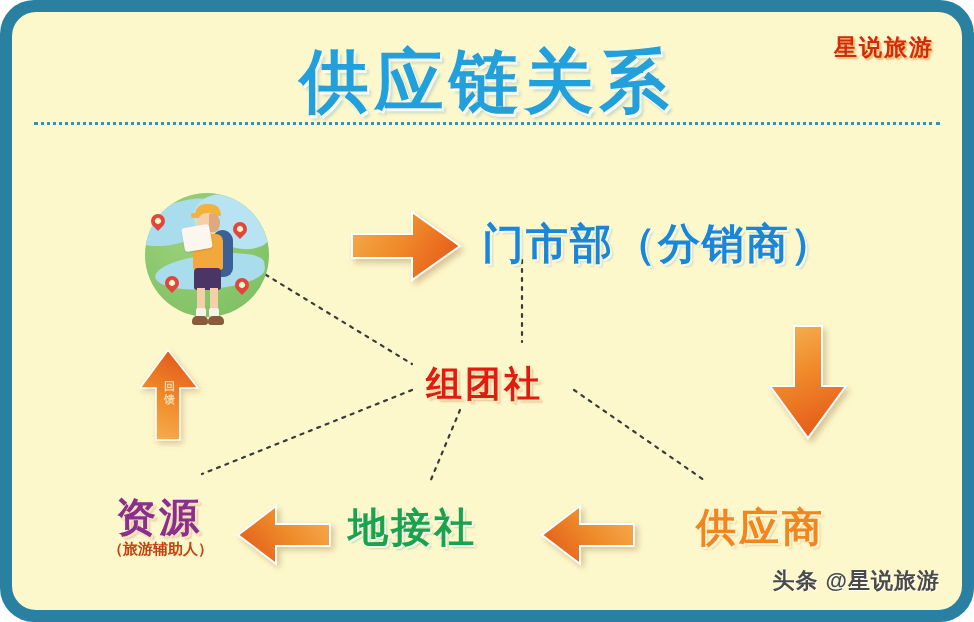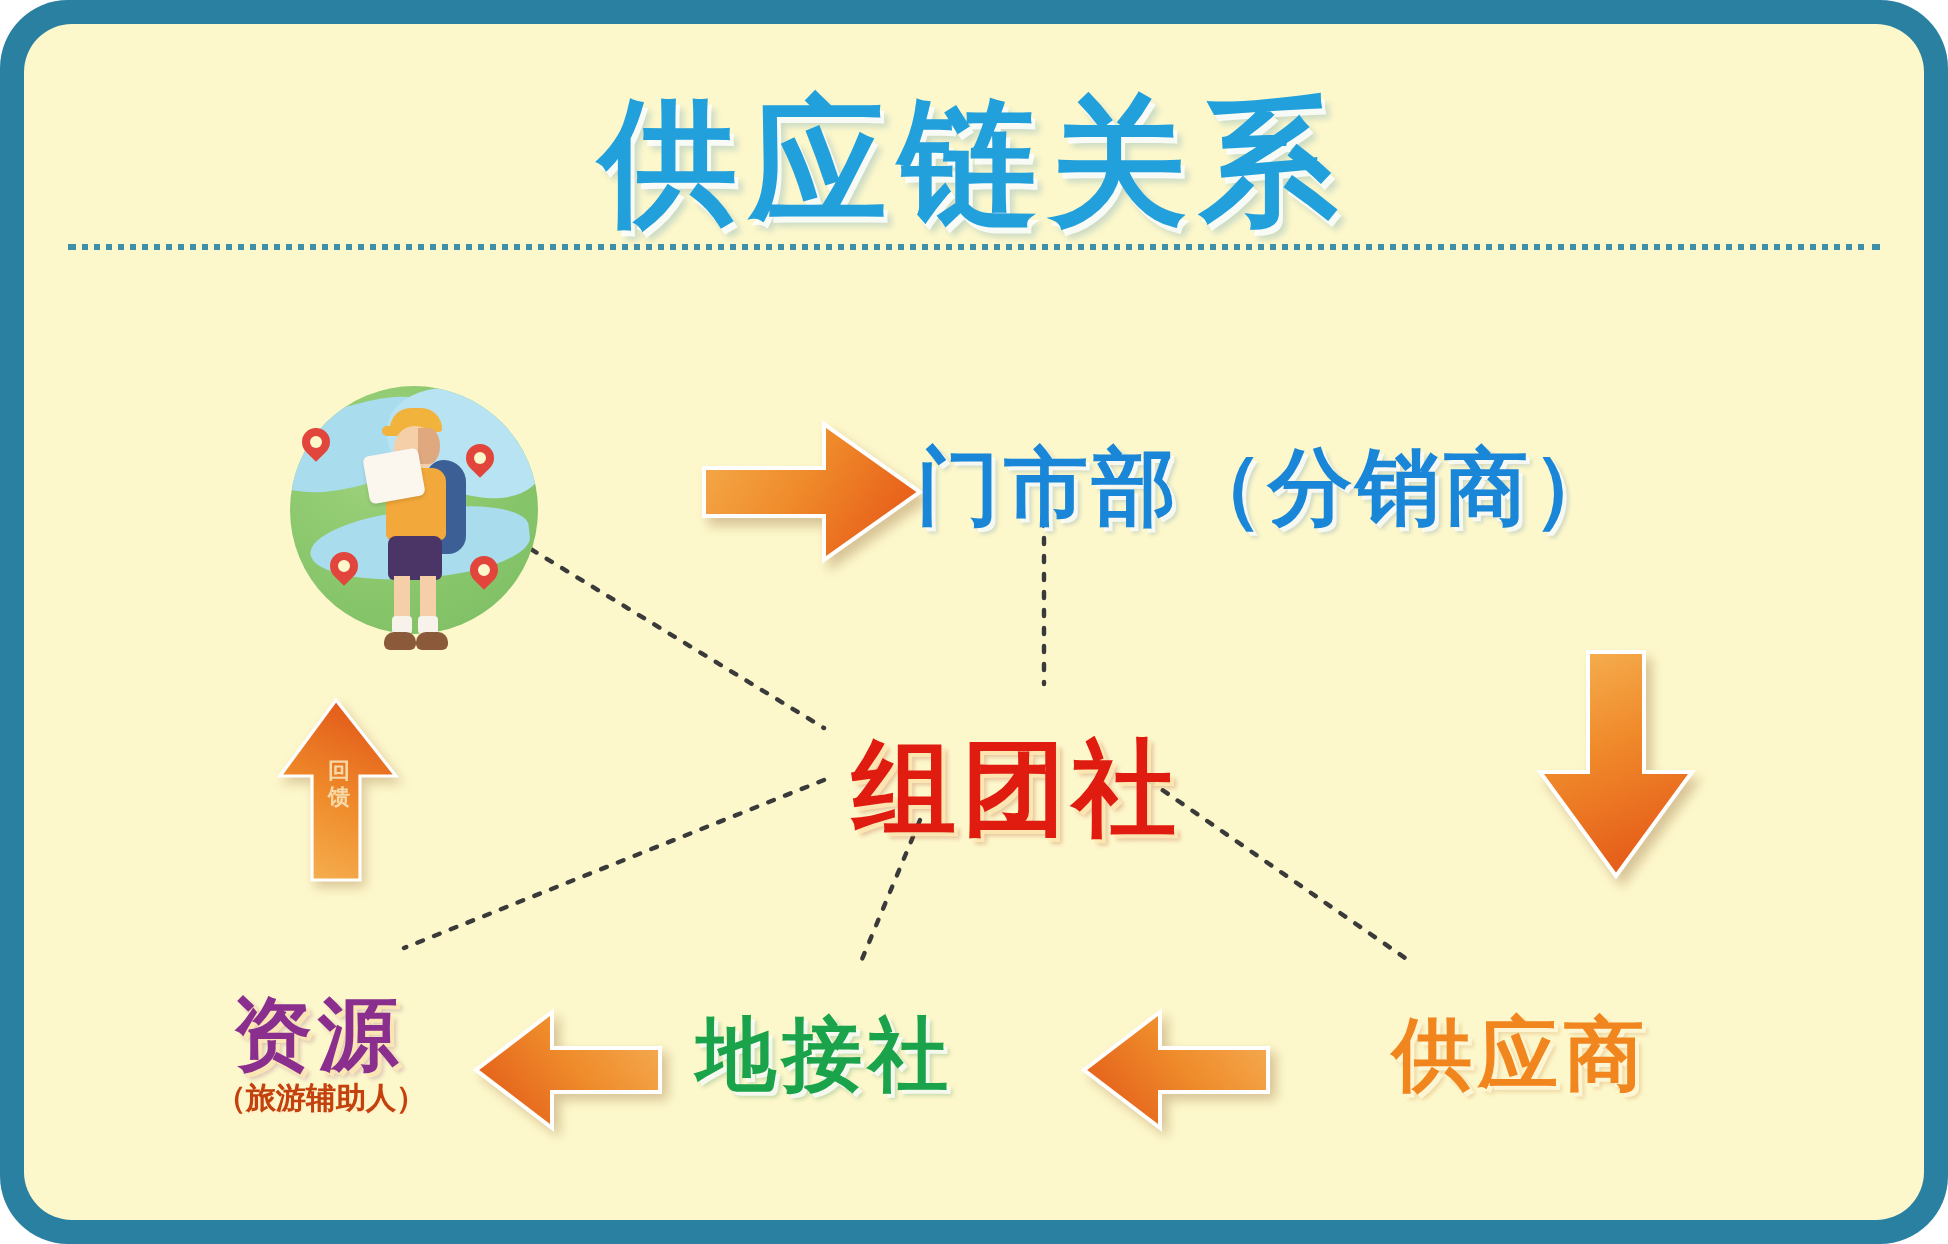--- a/index.html
+++ b/index.html
@@ -112,27 +112,27 @@
   .tv-shorts{ position:absolute; left: 13px; top: 64px; width: 27px; height: 22px; background:#4a3566; border-radius: 4px 4px 3px 3px; }
   .tv-legL  { position:absolute; left: 16px; top: 84px; width: 8px;  height: 28px; background:#f5cfa8; }
   .tv-legR  { position:absolute; left: 29px; top: 84px; width: 8px;  height: 28px; background:#f5cfa8; }
   .tv-sockL { position:absolute; left: 15px; top: 104px; width: 10px; height: 9px; background:#f7f3ea; border-radius:2px; }
   .tv-sockR { position:absolute; left: 28px; top: 104px; width: 10px; height: 9px; background:#f7f3ea; border-radius:2px; }
   .tv-shoeL { position:absolute; left: 11px; top: 112px; width: 16px; height: 9px; background:#8b5a3a; border-radius: 5px 5px 3px 3px; }
   .tv-shoeR { position:absolute; left: 27px; top: 112px; width: 16px; height: 9px; background:#8b5a3a; border-radius: 5px 5px 3px 3px; }
   
   .node-label { position: absolute; font-weight: bold; white-space: nowrap; }
   .node-retail {
-    left: 446px; top: 204px;
+    left: 470px; top: 204px;
     font-size: 42px; color: #1a86d8; letter-spacing: 2px;
     text-shadow: 2px 2px 0 rgba(255,255,255,.8), 3px 3px 2px rgba(20,90,150,.2);
   }
   .node-organizer {
     left: 414px; top: 348px;
-    font-size: 52px; color: #e01b10; letter-spacing: 3px;
+    font-size: 36px; color: #e01b10; letter-spacing: 3px;
     text-shadow: 2px 2px 0 rgba(255,235,180,.85), 3px 3px 2px rgba(160,30,10,.25);
   }
   .node-resource {
     left: 104px; top: 478px;
     font-size: 40px; color: #8b2f8e; letter-spacing: 3px;
     text-shadow: 2px 2px 0 rgba(255,235,180,.85), 3px 3px 2px rgba(100,20,100,.22);
   }
   .node-resource-sub {
     position: absolute;
     left: 96px; top: 528px;
@@ -176,20 +176,21 @@
     letter-spacing: 1px;
     text-shadow: 1px 1px 0 rgba(255,255,255,.9);
   }
 </style>
 </head>
 <body>
 
 <div id="infographic">
   <div class="frame-inner">
 
+    <div class="brand-logo">星说旅游</div>
     <div class="main-title">供应链关系</div>
     <div class="divider-dotted"></div>
 
     <svg class="connectors" viewBox="0 0 950 598">
       <line x1="246" y1="258" x2="400" y2="352"></line>
       <line x1="510" y1="248" x2="510" y2="330"></line>
       <line x1="400" y1="378" x2="190" y2="462"></line>
       <line x1="448" y1="398" x2="418" y2="470"></line>
       <line x1="562" y1="378" x2="692" y2="468"></line>
     </svg>
@@ -288,15 +289,16 @@
       </svg>
     </div>
 
     <div class="node-label node-retail">门市部（分销商）</div>
     <div class="node-label node-organizer">组团社</div>
     <div class="node-label node-resource">资源</div>
     <div class="node-resource-sub">（旅游辅助人）</div>
     <div class="node-label node-ground">地接社</div>
     <div class="node-label node-supplier">供应商</div>
 
+    <div class="watermark">头条 @星说旅游</div>
 
   </div>
 </div>
 
 </body></html>

